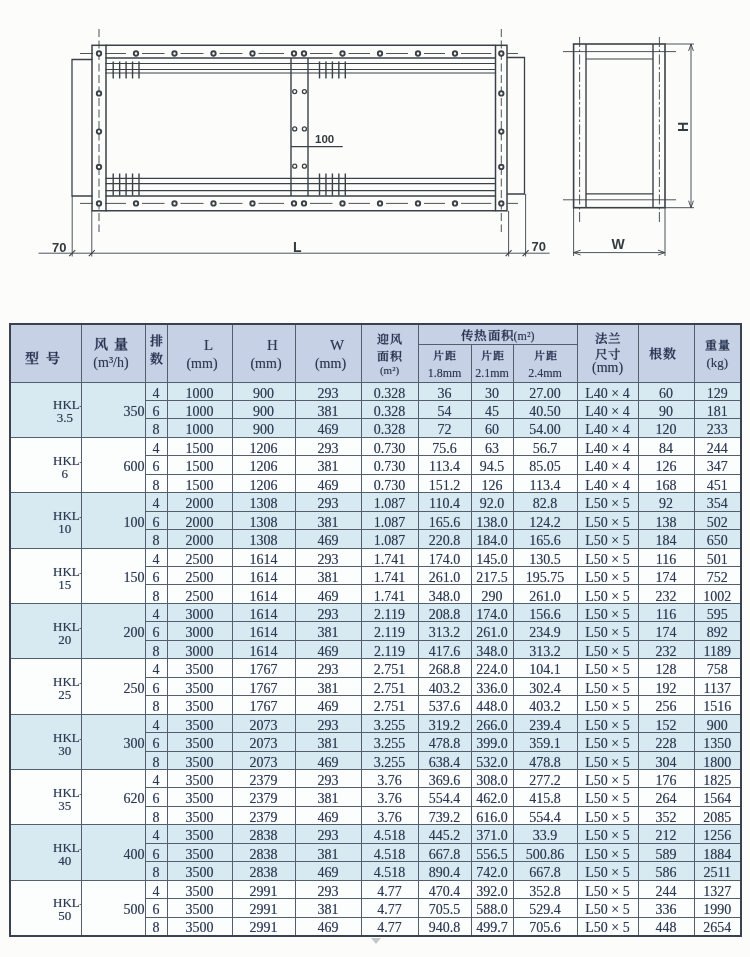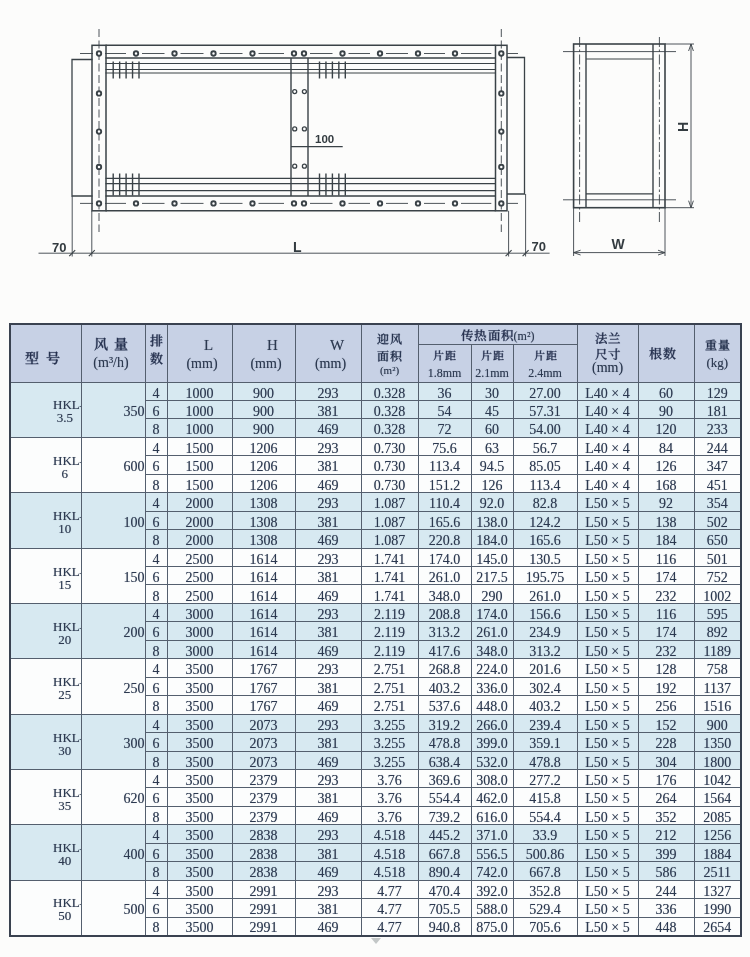--- a/index.html
+++ b/index.html
@@ -273,21 +273,21 @@
         <td>129</td>
       </tr>
 <tr class="blu">
         <td>6</td>
         <td>1000</td>
         <td>900</td>
         <td>381</td>
         <td>0.328</td>
         <td>54</td>
         <td>45</td>
-        <td>57.31</td>
+        <td>40.50</td>
         <td>L40 × 4</td>
         <td>90</td>
         <td>181</td>
       </tr>
 <tr class="blu">
         <td>8</td>
         <td>1000</td>
         <td>900</td>
         <td>469</td>
         <td>0.328</td>
@@ -465,21 +465,21 @@
 <tr class="wht">
         <td rowspan="3" class="mod">HKL–25</td>
         <td rowspan="3" class="vol">25000</td>
         <td>4</td>
         <td>3500</td>
         <td>1767</td>
         <td>293</td>
         <td>2.751</td>
         <td>268.8</td>
         <td>224.0</td>
-        <td>201.6</td>
+        <td>104.1</td>
         <td>L50 × 5</td>
         <td>128</td>
         <td>758</td>
       </tr>
 <tr class="wht">
         <td>6</td>
         <td>3500</td>
         <td>1767</td>
         <td>381</td>
         <td>2.751</td>
@@ -550,21 +550,21 @@
         <td>4</td>
         <td>3500</td>
         <td>2379</td>
         <td>293</td>
         <td>3.76</td>
         <td>369.6</td>
         <td>308.0</td>
         <td>277.2</td>
         <td>L50 × 5</td>
         <td>176</td>
-        <td>1042</td>
+        <td>1825</td>
       </tr>
 <tr class="wht">
         <td>6</td>
         <td>3500</td>
         <td>2379</td>
         <td>381</td>
         <td>3.76</td>
         <td>554.4</td>
         <td>462.0</td>
         <td>415.8</td>
@@ -603,21 +603,21 @@
 <tr class="blu">
         <td>6</td>
         <td>3500</td>
         <td>2838</td>
         <td>381</td>
         <td>4.518</td>
         <td>667.8</td>
         <td>556.5</td>
         <td>500.86</td>
         <td>L50 × 5</td>
-        <td>399</td>
+        <td>589</td>
         <td>1884</td>
       </tr>
 <tr class="blu">
         <td>8</td>
         <td>3500</td>
         <td>2838</td>
         <td>469</td>
         <td>4.518</td>
         <td>890.4</td>
         <td>742.0</td>
@@ -654,19 +654,19 @@
         <td>336</td>
         <td>1990</td>
       </tr>
 <tr class="wht">
         <td>8</td>
         <td>3500</td>
         <td>2991</td>
         <td>469</td>
         <td>4.77</td>
         <td>940.8</td>
-        <td>875.0</td>
+        <td>499.7</td>
         <td>705.6</td>
         <td>L50 × 5</td>
         <td>448</td>
         <td>2654</td>
       </tr>
 </tbody>
   </table>
 </body></html>

